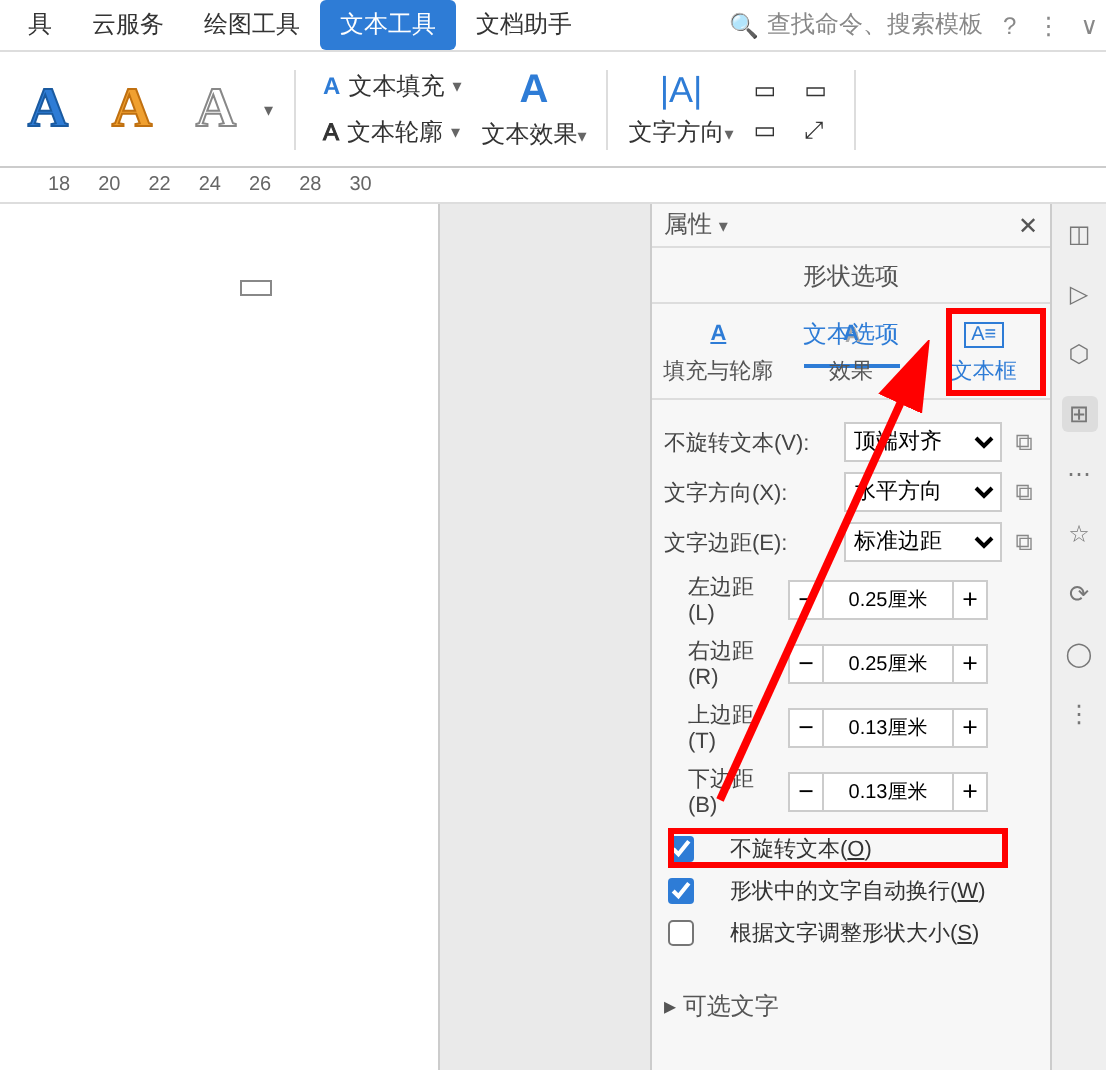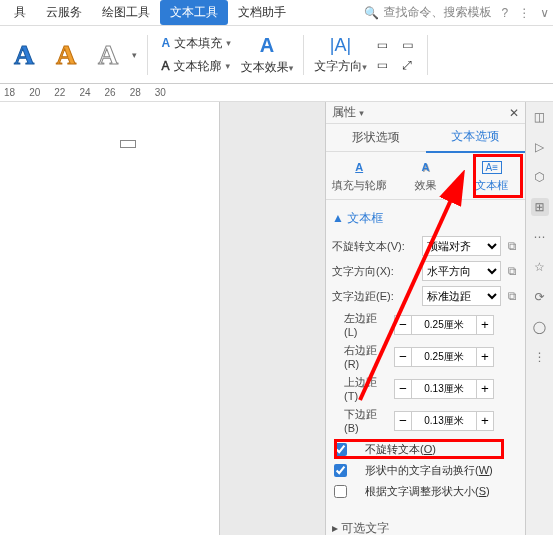--- a/index.html
+++ b/index.html
@@ -12,30 +12,30 @@
 .top-tabs .search { display: flex; align-items: center; gap: 4px; color: #888; }
 .top-tabs .right-ic { margin-left: 10px; color: #888; }
 
 .ribbon { height: 58px; background: #fff; border-bottom: 1px solid #ccc; display: flex; align-items: center; padding: 2px 6px; gap: 6px; }
 .ribbon .artA { width: 36px; height: 44px; border: 1px solid transparent; display: flex; align-items: center; justify-content: center; font-size: 28px; font-weight: bold; font-family: serif; }
 .ribbon .sep { width: 1px; height: 40px; background: #ddd; margin: 0 4px; }
 .ribbon .small-item { display: flex; align-items: center; gap: 4px; padding: 2px 4px; font-size: 12px; }
 .ribbon .col { display: flex; flex-direction: column; gap: 2px; }
 .ribbon .bigcol { display: flex; flex-direction: column; align-items: center; gap: 2px; font-size: 12px; }
 
-.ruler { height: 18px; background: #fff; border-bottom: 1px solid #ddd; display: flex; align-items: center; padding-left: 4px; font-size: 10px; color: #666; gap: 14px; }
+.ruler { height: 18px; background: #fff; border-bottom: 1px solid #ddd; display: flex; align-items: center; padding-left: 24px; font-size: 10px; color: #666; gap: 14px; }
 
 .main { display: flex; height: calc(535px - 26px - 58px - 18px); }
 .canvas { flex: 1; background: #eaeaea; position: relative; }
 .canvas .page { position: absolute; top: 0; left: 0; width: 220px; height: 100%; background: #fff; border-right: 1px solid #ccc; }
 .canvas .handle { position: absolute; top: 38px; left: 120px; width: 16px; height: 8px; border: 1px solid #888; background: #fff; }
 
 .panel { width: 200px; background: #f7f7f7; border-left: 1px solid #ccc; display: flex; flex-direction: column; font-size: 12px; }
 .panel-head { height: 22px; display: flex; align-items: center; justify-content: space-between; padding: 0 6px; border-bottom: 1px solid #ddd; color: #555; }
-.panel-tabs { height: 28px; display: flex; align-items: center; border-bottom: 1px solid #ddd; }
+.panel-tabs { height: 28px; display: flex; align-items: center; border-bottom: 1px solid #ddd; flex-direction: column; }
 .panel-tabs .ptab { flex: 1; text-align: center; padding: 6px 0; color: #555; }
 .panel-tabs .ptab.active { color: #2e7cd6; border-bottom: 2px solid #2e7cd6; }
 
 .panel-mode { display: flex; border-bottom: 1px solid #ddd; position: relative; }
 .panel-mode .mode { flex: 1; text-align: center; padding: 6px 2px; font-size: 11px; color: #555; }
 .panel-mode .mode .mic { height: 18px; display: flex; align-items: center; justify-content: center; margin-bottom: 2px; }
 .red-box1 { position: absolute; right: 2px; top: 2px; width: 50px; height: 44px; border: 3px solid #f00; pointer-events: none; }
 
 .panel-body { flex: 1; overflow-y: auto; padding: 6px 6px; position: relative; }
 .section-title { color: #2e7cd6; padding: 4px 0; cursor: pointer; }
@@ -145,21 +145,20 @@
     </div>
     <div class="panel-mode">
       <div class="mode"><div class="mic" style="color:#2e7cd6;text-decoration:underline;font-weight:bold;">A</div><span>填充与轮廓</span></div>
       <div class="mode"><div class="mic" style="color:#2e7cd6;font-weight:bold;text-shadow:1px 1px #aaa;">A</div><span>效果</span></div>
       <div class="mode" style="color:#2e7cd6;"><div class="mic">
             <span style="border:1px solid #2e7cd6;padding:0 3px;font-size:10px;">A≡</span>
           </div><span>文本框</span></div>
       <div class="red-box1"></div>
     </div>
     <div class="panel-body">
-      <div class="section-title">▲ <span>文本框</span></div>
 
       <div class="row">
         <span class="lbl">不旋转文本(V):</span>
         <select><option>顶端对齐</option></select>
         <span class="expand">⧉</span>
       </div>
       <div class="row">
         <span class="lbl">文字方向(X):</span>
         <select><option>水平方向</option></select>
         <span class="expand">⧉</span>

